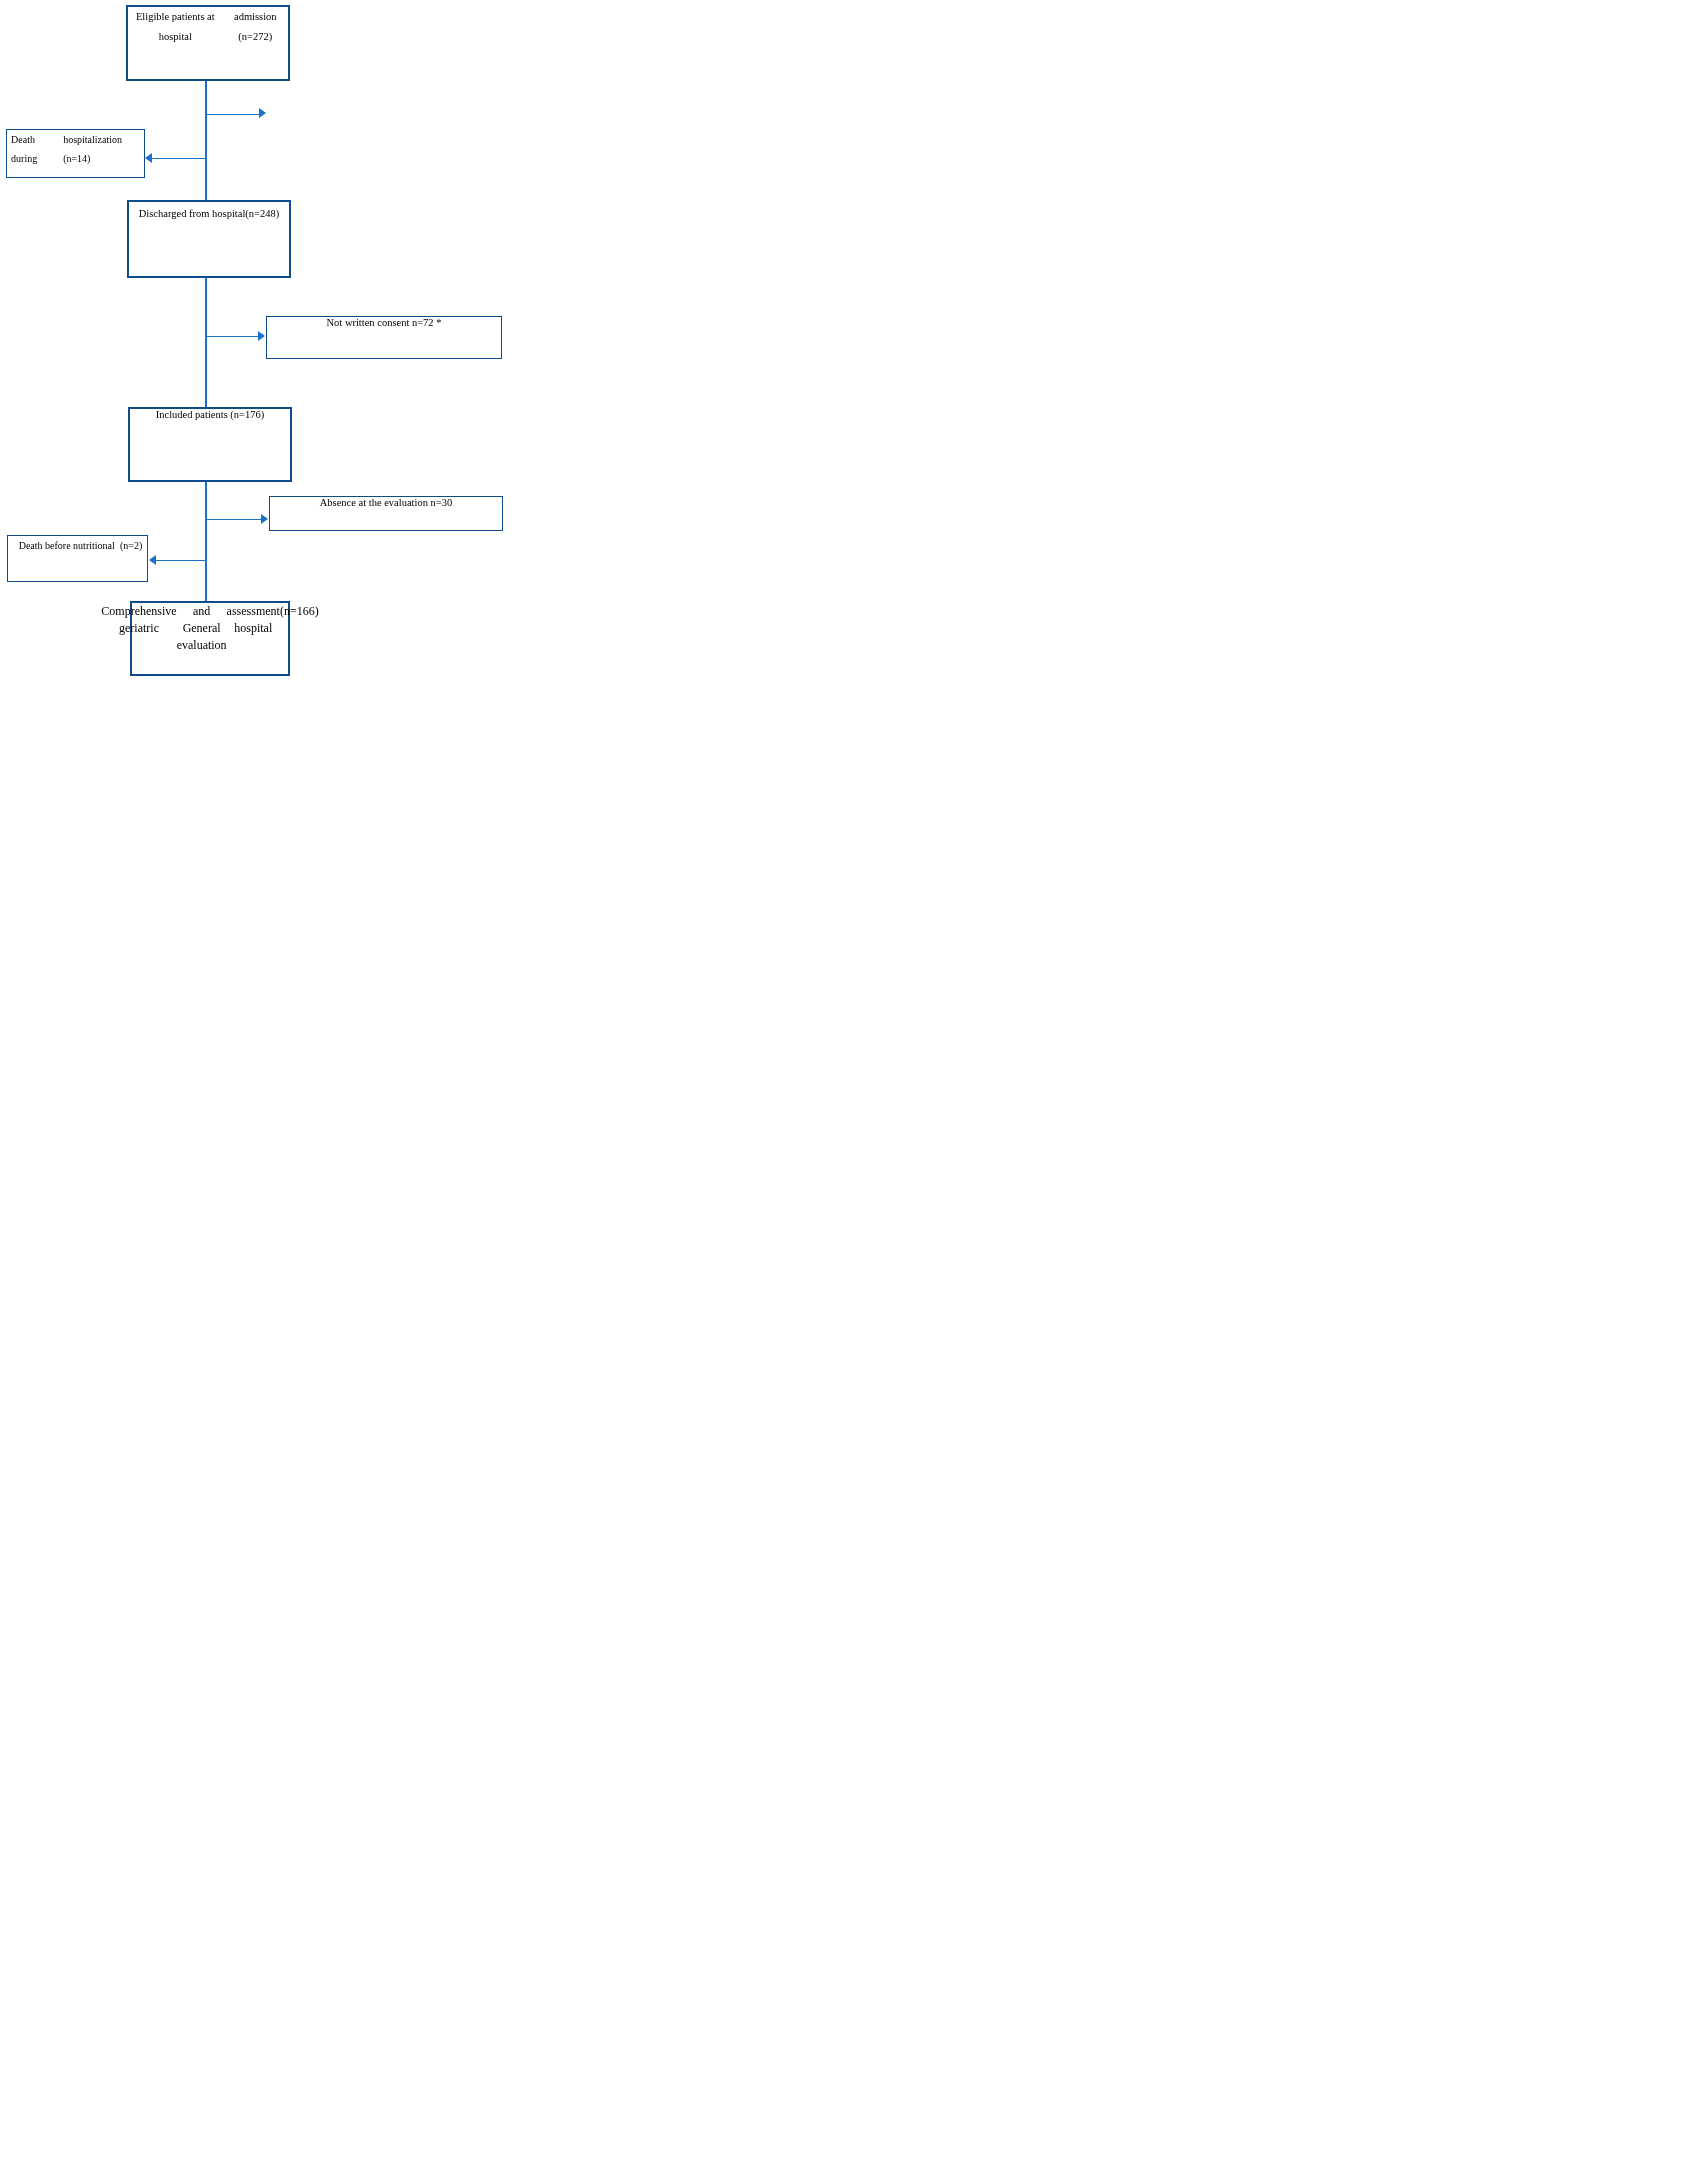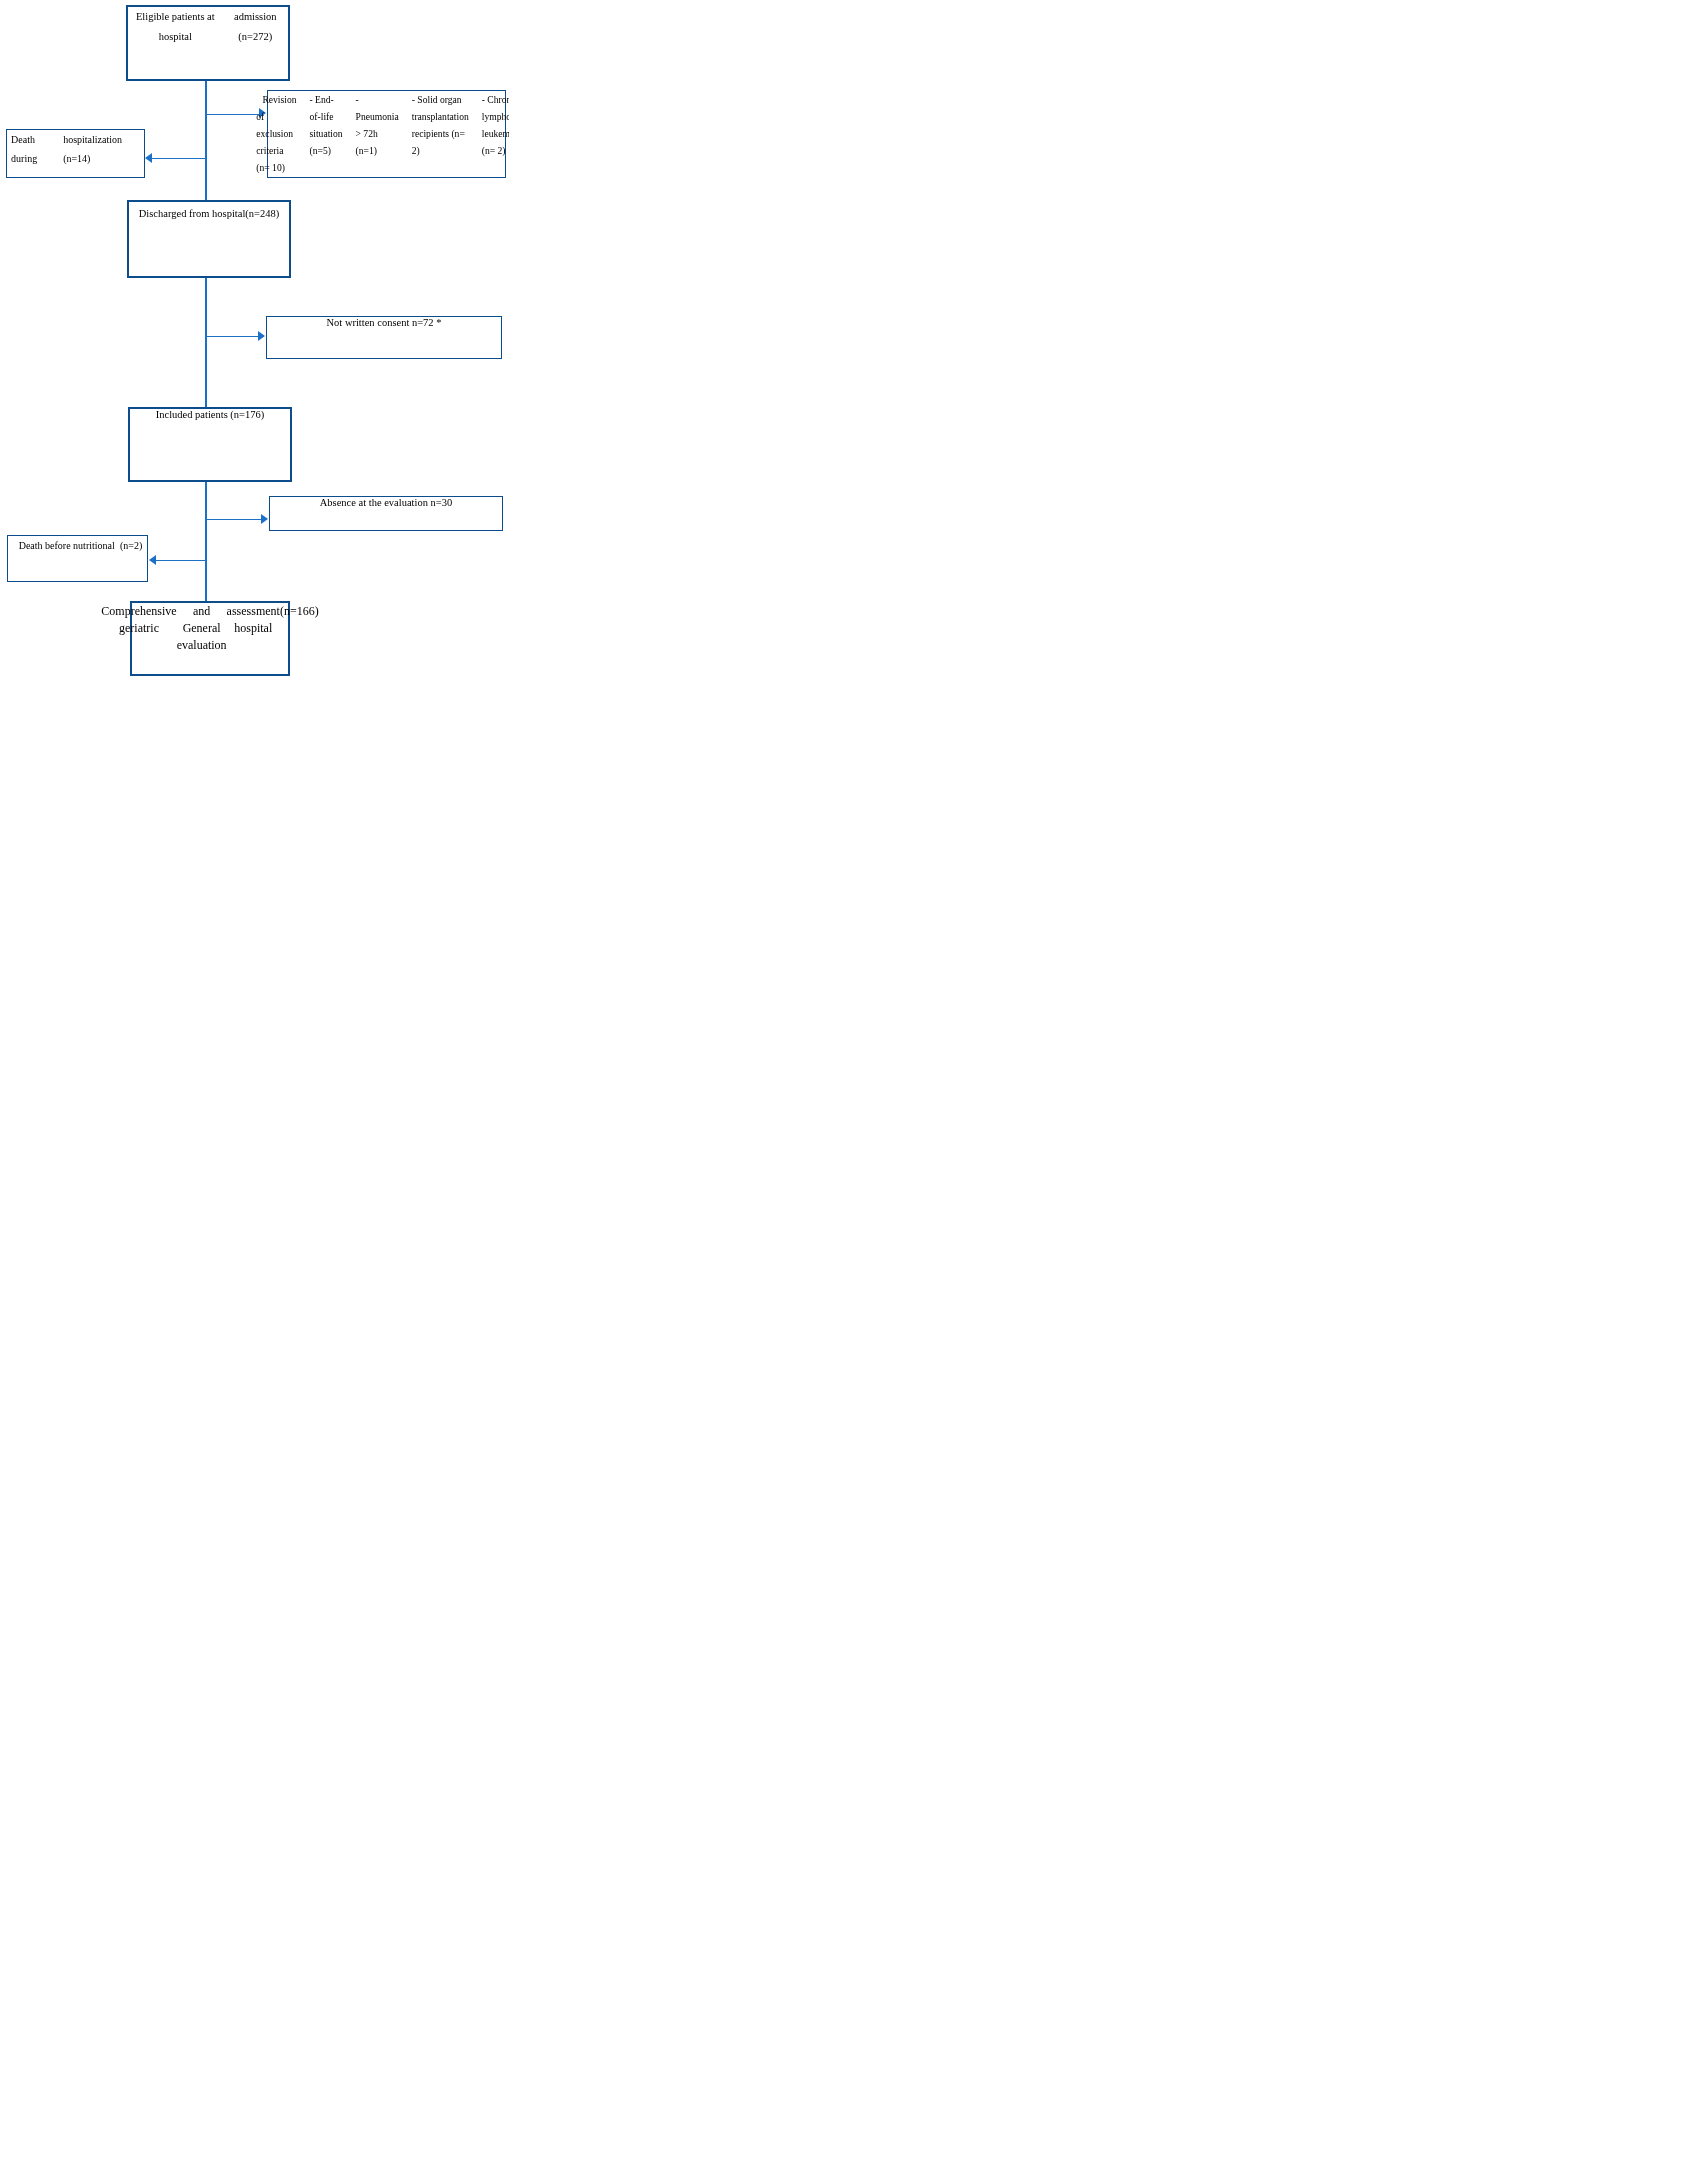--- a/index.html
+++ b/index.html
@@ -83,27 +83,20 @@
   <div class="arrowhead right" style="left:261px;top:514px;"></div>
 
   <div class="hline" style="left:156px;top:560px;width:50px;"></div>
   <div class="arrowhead left" style="left:149px;top:555px;"></div>
 
   <div class="node center-text node-eligible" style="left:126px;top:4.8px;width:164px;height:76px;">
     <span class="line">Eligible patients at hospital</span>
     <span class="line">admission (n=272)</span>
   </div>
 
-  <div class="node thin left-text node-exclusion" style="left:267px;top:90px;width:239px;height:88px;">
-    <span class="line first">Revision of exclusion criteria (n= 10)</span>
-    <span class="line">- End-of-life situation (n=5)</span>
-    <span class="line">- Pneumonia &gt; 72h (n=1)</span>
-    <span class="line">- Solid organ transplantation recipients (n= 2)</span>
-    <span class="line">- Chronic lymphocytic leukemia (n= 2)</span>
-  </div>
 
   <div class="node thin left-text node-death-during" style="left:5.7px;top:129px;width:139px;height:49px;">
     <span class="line">Death during</span>
     <span class="line">hospitalization (n=14)</span>
   </div>
 
   <div class="node center-text node-discharged" style="left:127px;top:200px;width:164px;height:78px;">
     <span class="line">Discharged from hospital</span>
     <span class="line">(n=248)</span>
   </div>

